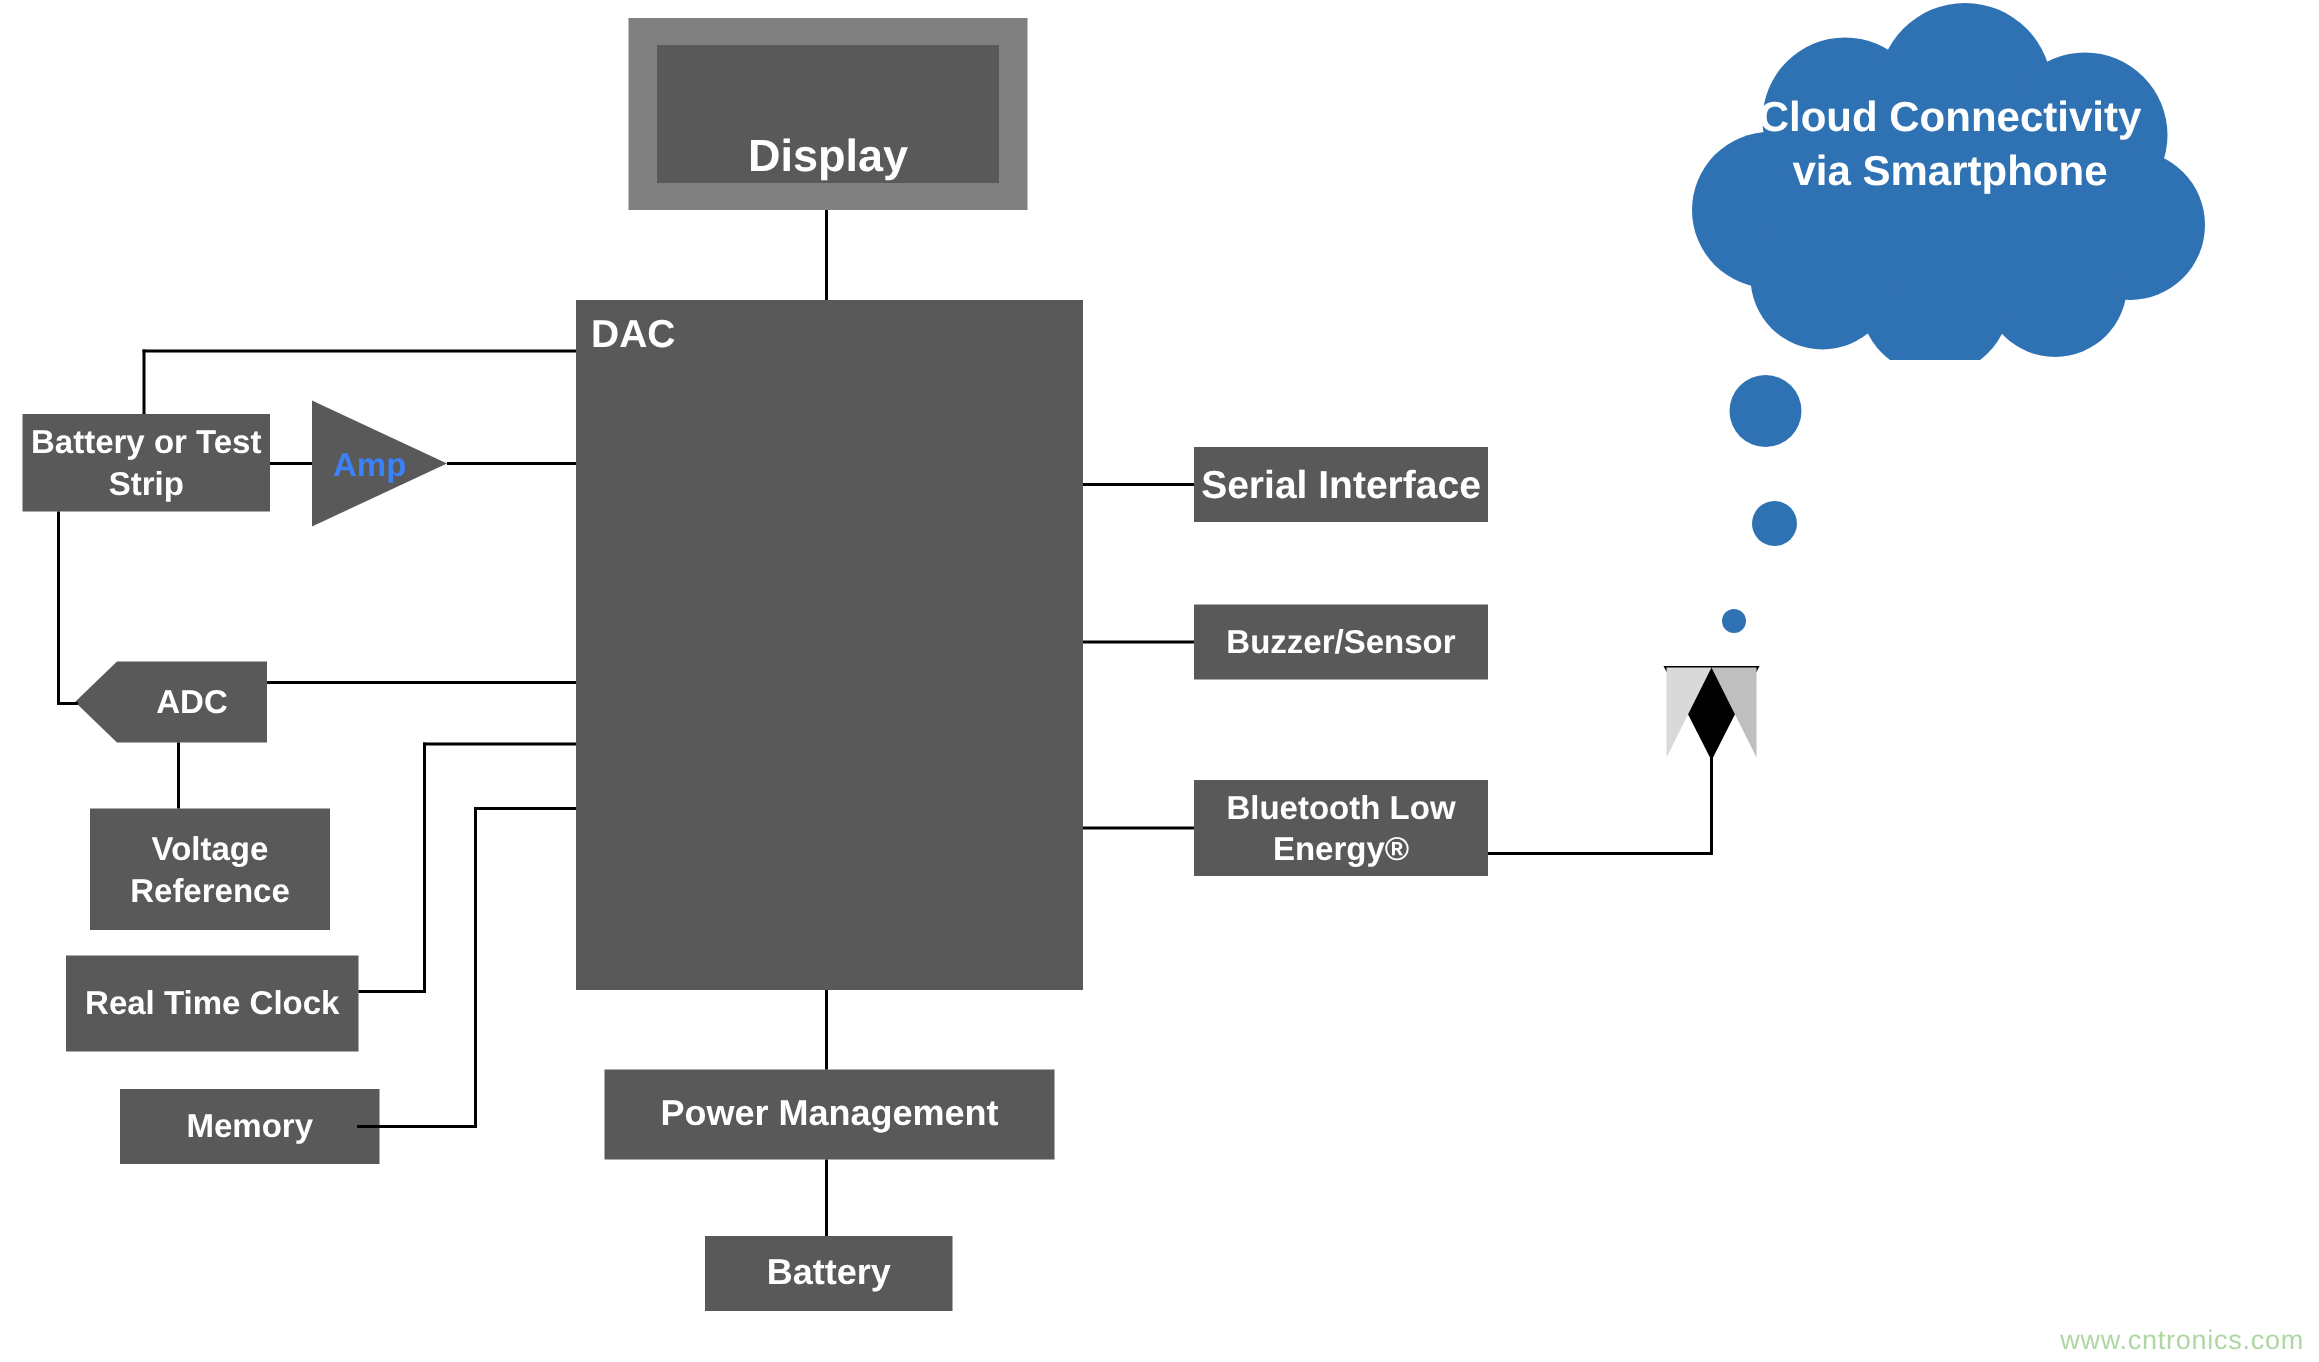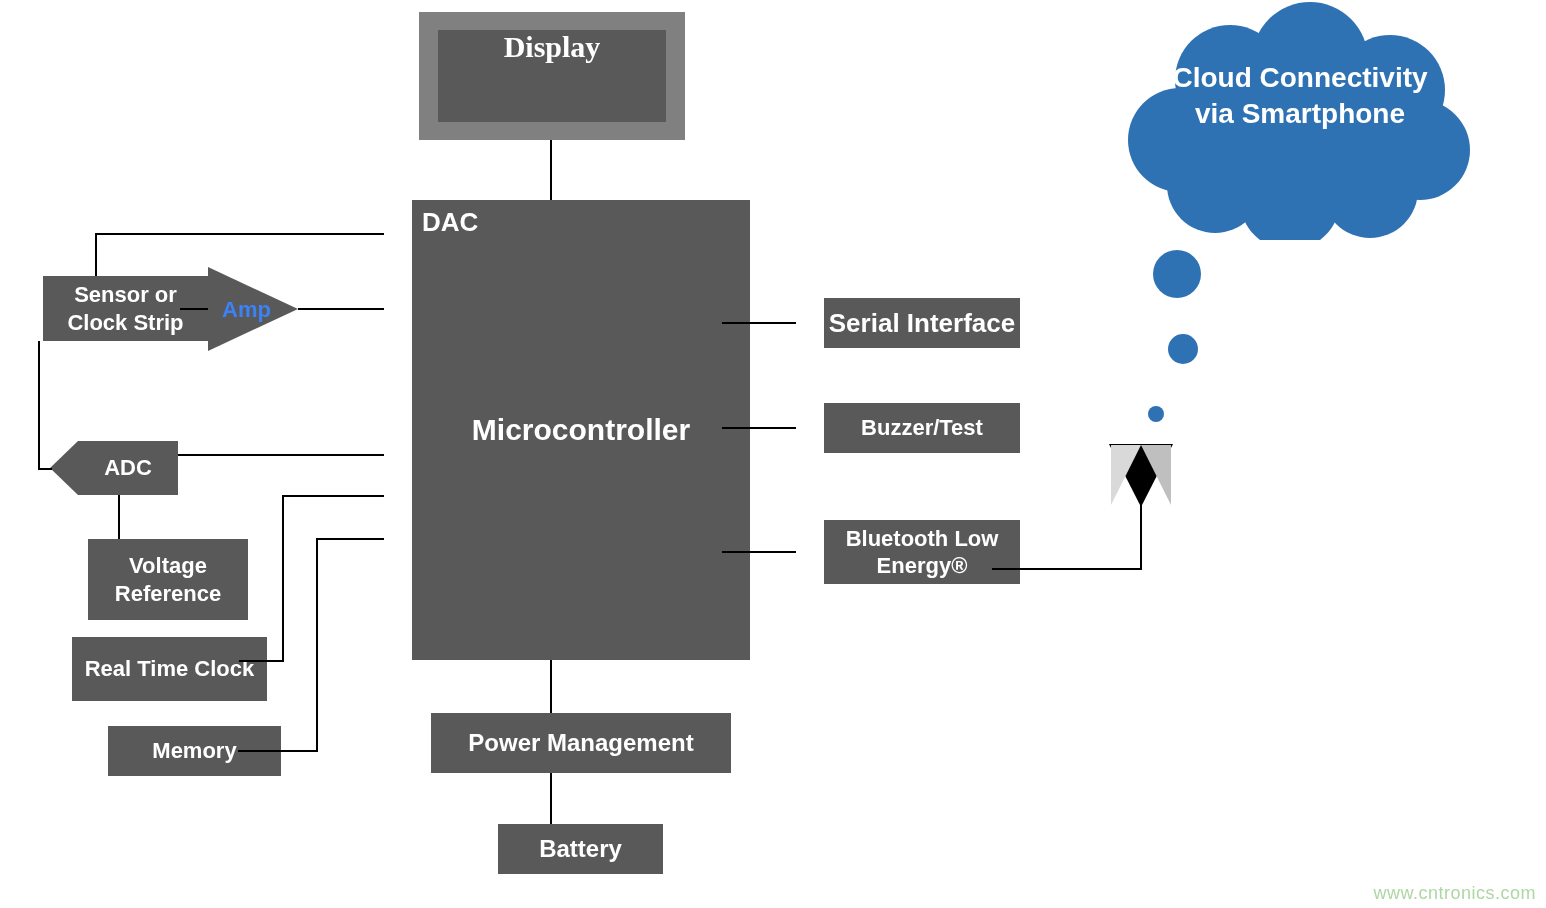--- a/index.html
+++ b/index.html
@@ -17,21 +17,20 @@
     position: absolute;
     background: #595959;
     color: #ffffff;
     font-weight: 700;
     display: flex;
     align-items: center;
     justify-content: center;
     text-align: center;
     line-height: 1.25;
     box-sizing: border-box;
-    margin-left: 28px;
   }
   .mcu-dac {
     position: absolute;
     left: 10px;
     top: 6px;
     font-size: 26px;
     font-weight: 700;
     color: #ffffff;
   }
   .mcu-title {
@@ -41,23 +40,22 @@
     position: absolute;
     background: #808080;
   }
   .display-inner {
     position: absolute;
     background: #595959;
     color: #ffffff;
     font-weight: 700;
     font-size: 30px;
     display: flex;
-    align-items: flex-start;
+    align-items: flex-end;
     justify-content: center;
-    font-family: Liberation Serif, serif;
   }
   
   .hline, .vline {
     position: absolute;
     background: #000000;
   }
   .hline { height: 2px; }
   .vline { width: 2px; }
 
   
@@ -150,25 +148,24 @@
 
 <div class="display-frame" style="left:419px; top:12px; width:266px; height:128px;"></div>
 <div class="display-inner" style="left:438px; top:30px; width:228px; height:92px;">
   <span>Display</span>
 </div>
 
 <div class="vline" style="left:550px; top:140px; height:60px;"></div>
 
 <div class="block" style="left:384px; top:200px; width:338px; height:460px;">
   <span class="mcu-dac">DAC</span>
-  <span class="mcu-title">Microcontroller</span>
 </div>
 
 <div class="block" style="left:15px; top:276px; width:165px; height:65px; font-size:22px;">
-  <span>Sensor or Clock Strip</span>
+  <span>Battery or Test Strip</span>
 </div>
 
 <div class="amp-tri" style="left:208px; top:267px;"></div>
 <div class="amp-label" style="left:222px; top:297px;">Amp</div>
 
 <div class="hline" style="left:180px; top:308px; width:28px;"></div>
 
 <div class="hline" style="left:298px; top:308px; width:86px;"></div>
 
 <div class="vline" style="left:95px; top:233px; height:43px;"></div>
@@ -221,21 +218,21 @@
 </div>
 
 <div class="vline" style="left:550px; top:773px; height:51px;"></div>
 
 <div class="block" style="left:796px; top:298px; width:196px; height:50px; font-size:26px;">
   <span>Serial Interface</span>
 </div>
 <div class="hline" style="left:722px; top:322px; width:74px;"></div>
 
 <div class="block" style="left:796px; top:403px; width:196px; height:50px; font-size:22px;">
-  <span>Buzzer/Test</span>
+  <span>Buzzer/Sensor</span>
 </div>
 <div class="hline" style="left:722px; top:427px; width:74px;"></div>
 
 <div class="block" style="left:796px; top:520px; width:196px; height:64px; font-size:22px;">
   <span>Bluetooth Low Energy®</span>
 </div>
 <div class="hline" style="left:722px; top:551px; width:74px;"></div>
 
 <div class="hline" style="left:992px; top:568px; width:150px;"></div>
 <div class="vline" style="left:1140px; top:505px; height:65px;"></div>

